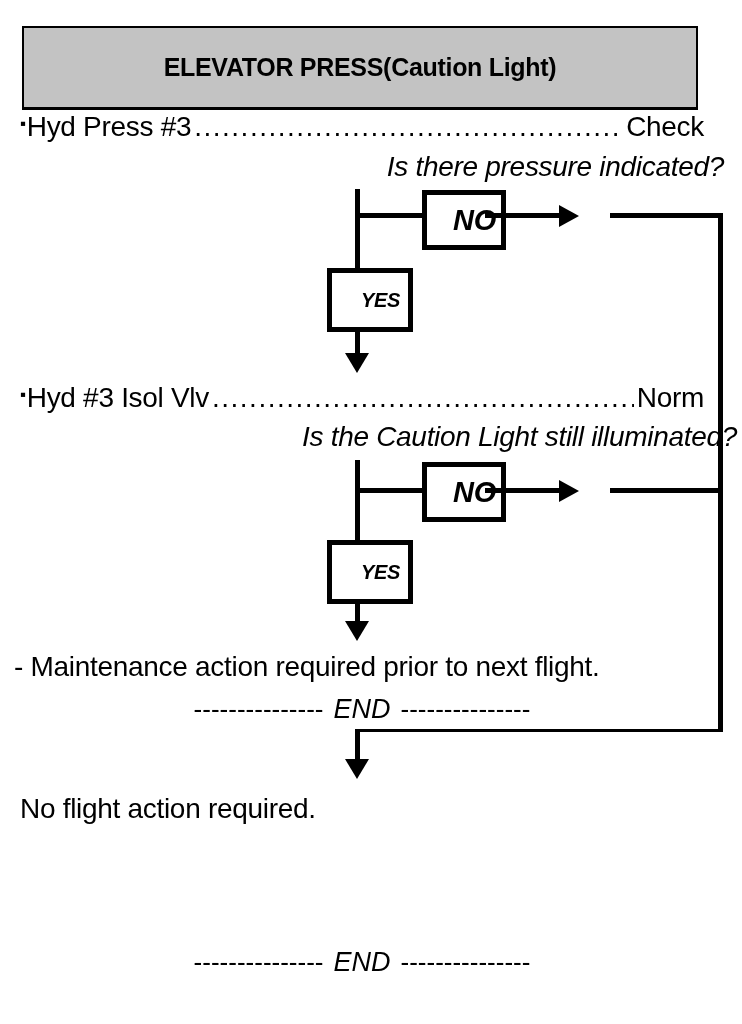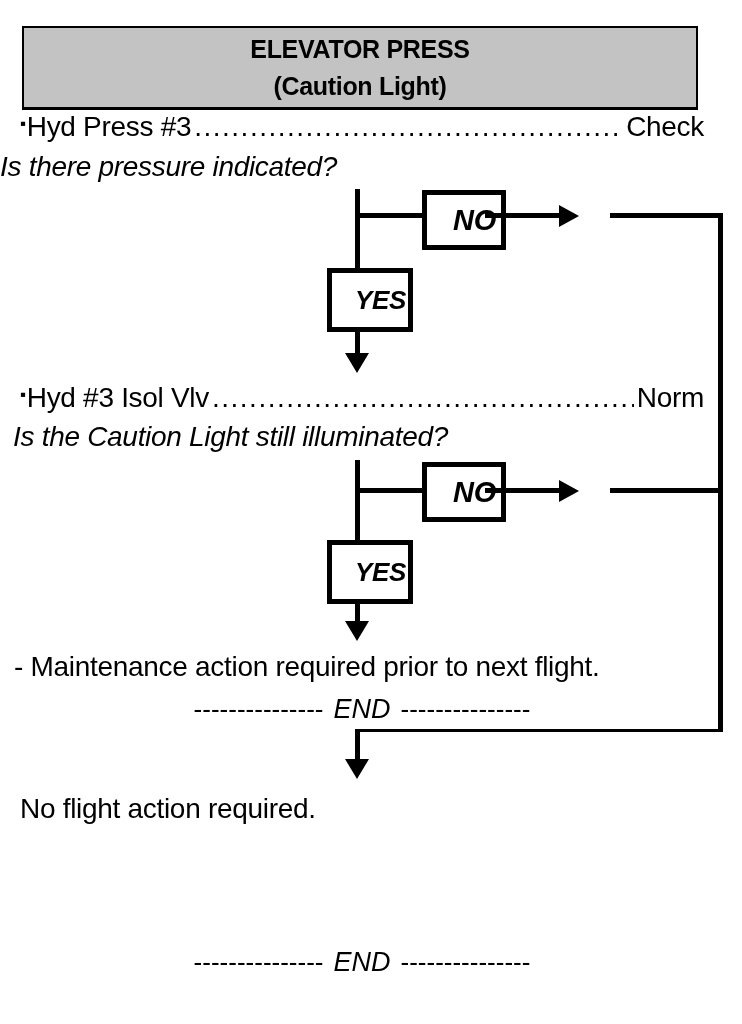--- a/index.html
+++ b/index.html
@@ -5,43 +5,43 @@
   html,body{margin:0;padding:0;background:#fff;}
   .page{
     position:relative;width:742px;height:1024px;background:#ffffff;
     font-family:"Liberation Sans",sans-serif;color:#000;overflow:hidden;
     letter-spacing:-0.3px;
   }
   
   .hdr{
     position:absolute;left:22px;top:26px;width:672px;height:79px;
     background:#c3c3c3;border:2px solid #000;border-bottom-width:3px;
-    display:flex;flex-direction:column;justify-content:center;align-items:center;
+    display:flex;flex-direction:row;justify-content:center;align-items:center;
   }
   .hdr div{font-weight:bold;font-size:25px;line-height:37px;}
   
   .chk{
     position:absolute;left:20px;width:684px;display:flex;align-items:baseline;
     font-size:28px;white-space:nowrap;
   }
   .chk .blt{font-size:17px;align-self:center;margin-top:-6px;margin-right:1px;}
   .chk .dots{flex:1;overflow:hidden;letter-spacing:1.5px;margin:0 3px;}
   .q{
-    position:absolute;left:0;width:724px;text-align:left;
+    position:absolute;left:0;width:724px;text-align:right;
     font-style:italic;font-size:28px;
   }
   
   .ln{position:absolute;background:#000;}
   .bx{
     position:absolute;background:#fff;border:5px solid #000;
     display:flex;align-items:center;justify-content:center;
     font-weight:bold;font-style:italic;padding-left:21px;
   }
   .bx.no{width:53px;height:50px;font-size:29px;}
-  .bx.yes{width:55px;height:54px;font-size:26px;}
+  .bx.yes{width:55px;height:54px;font-size:20px;}
   .ah-r{position:absolute;width:0;height:0;border-top:11px solid transparent;
         border-bottom:11px solid transparent;border-left:20px solid #000;}
   .ah-d{position:absolute;width:0;height:0;border-left:12px solid transparent;
         border-right:12px solid transparent;border-top:20px solid #000;}
   
   .res{position:absolute;font-size:28px;white-space:nowrap;}
   .endline{
     position:absolute;left:0;width:724px;text-align:center;font-size:26px;
     letter-spacing:0;
   }

